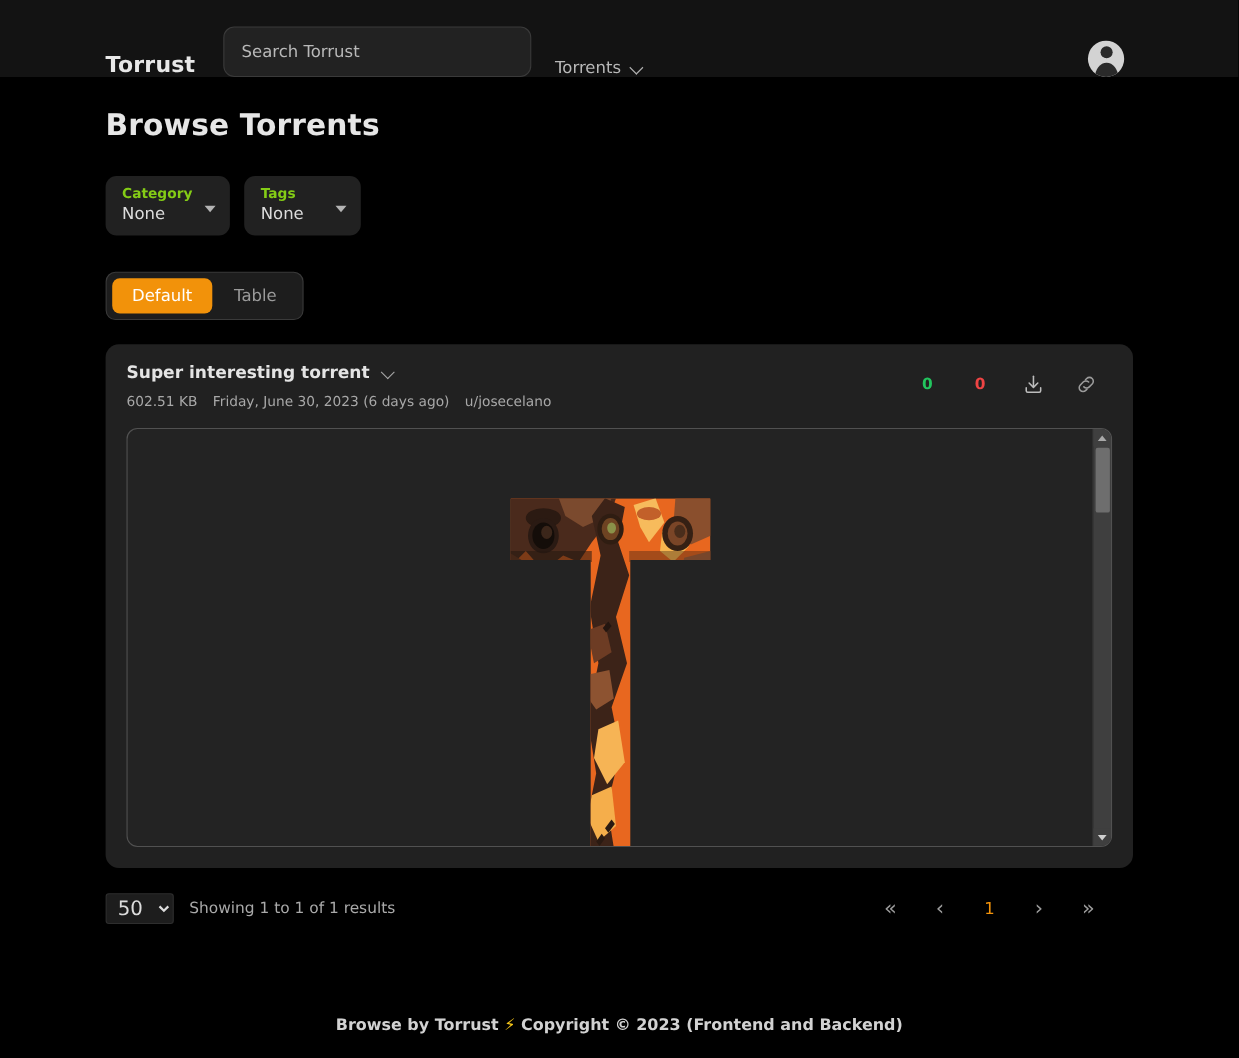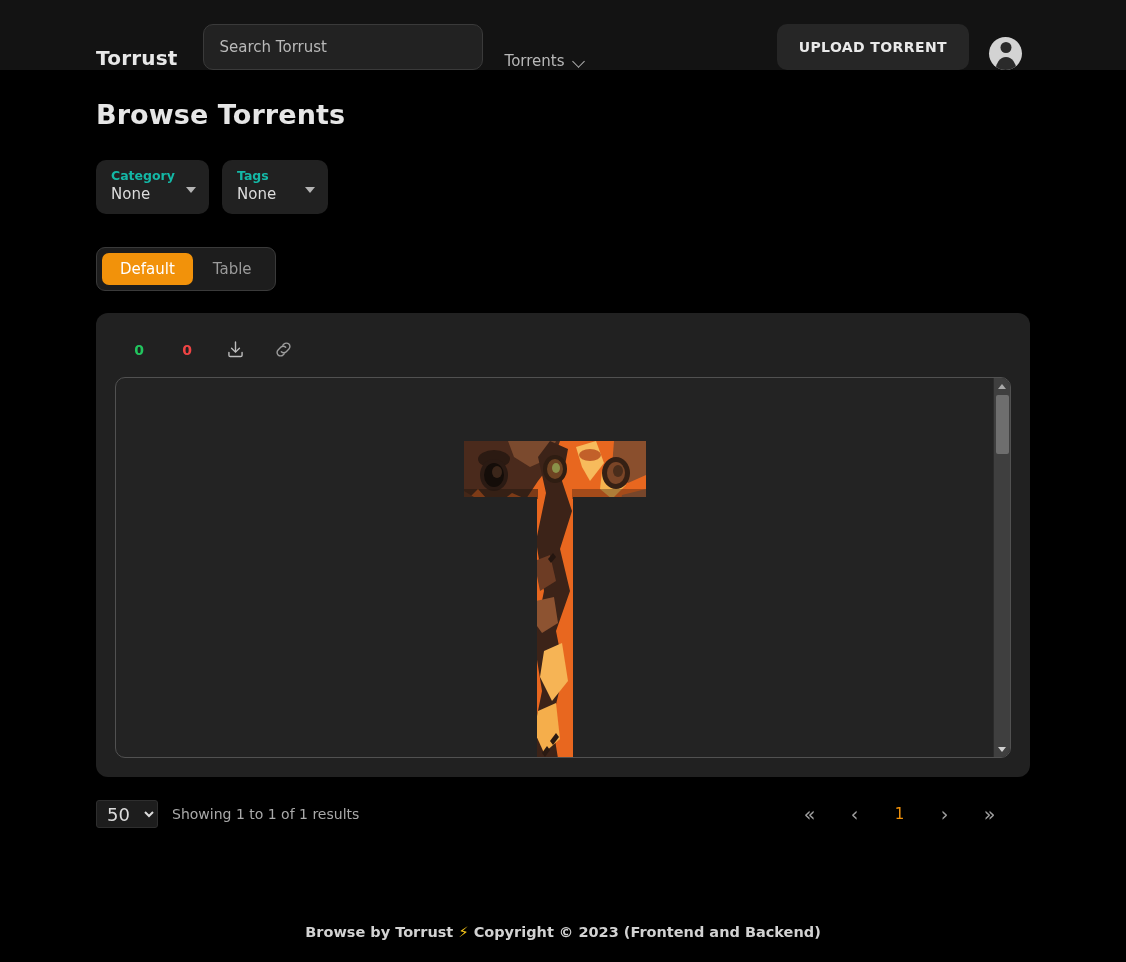--- a/index.html
+++ b/index.html
@@ -138,21 +138,21 @@
     border-radius: 10px;
     height: 54px;
     padding: 9px 14px 0 15px;
     position: relative;
     cursor: pointer;
     margin-right: 13px;
     display: flex;
     flex-direction: column;
   }
   .dropdown .dd-label {
-    color: #14b8a6;
+    color: #84cc16;
     font-size: 12.5px;
     font-weight: 600;
     line-height: 13px;
   }
   .dropdown .dd-value {
     color: #dcdcdc;
     font-size: 15px;
     line-height: 21px;
     margin-top: 2px;
   }
@@ -406,21 +406,20 @@
     <input type="text" placeholder="Search Torrust" style="">
   </div>
 
   <div class="nav-link">
     <span>Torrents</span>
     <span class="chev"></span>
   </div>
 
   <div class="nav-spacer"></div>
 
-  <button class="upload-btn">UPLOAD TORRENT</button>
   <div class="avatar"></div>
 </div>
 
 <div class="page">
 
   <h1 class="page-title">Browse Torrents</h1>
 
   <div class="filter-row">
 
     <div class="dropdown" id="dd-category">
@@ -439,20 +438,31 @@
 
   <div class="view-toggle">
     <div class="toggle-opt active">Default</div>
     <div class="toggle-opt">Table</div>
   </div>
 
   
   <div class="torrent-card">
 
     <div class="card-head">
+      <div class="card-info">
+        <div class="torrent-title-row">
+          <span class="torrent-title">Super interesting torrent</span>
+          <span class="title-chev"></span>
+        </div>
+        <div class="meta-row">
+          <span>602.51 KB</span>
+          <span>Friday, June 30, 2023 (6 days ago)</span>
+          <span>u/josecelano</span>
+        </div>
+      </div>
 
       <div class="card-stats">
         <div class="stat seeders">0</div>
         <div class="stat leechers">0</div>
 
         <div class="icon-btn">
           <svg width="21" height="21" viewBox="0 0 24 24" fill="none" stroke="#bdbdbd" stroke-width="1.6" stroke-linecap="round" stroke-linejoin="round">
             <path d="M12 3.5v11"></path>
             <path d="M7.5 10.5L12 15l4.5-4.5"></path>
             <path d="M4.5 15.5v3a1.5 1.5 0 0 0 1.5 1.5h12a1.5 1.5 0 0 0 1.5-1.5v-3"></path>

